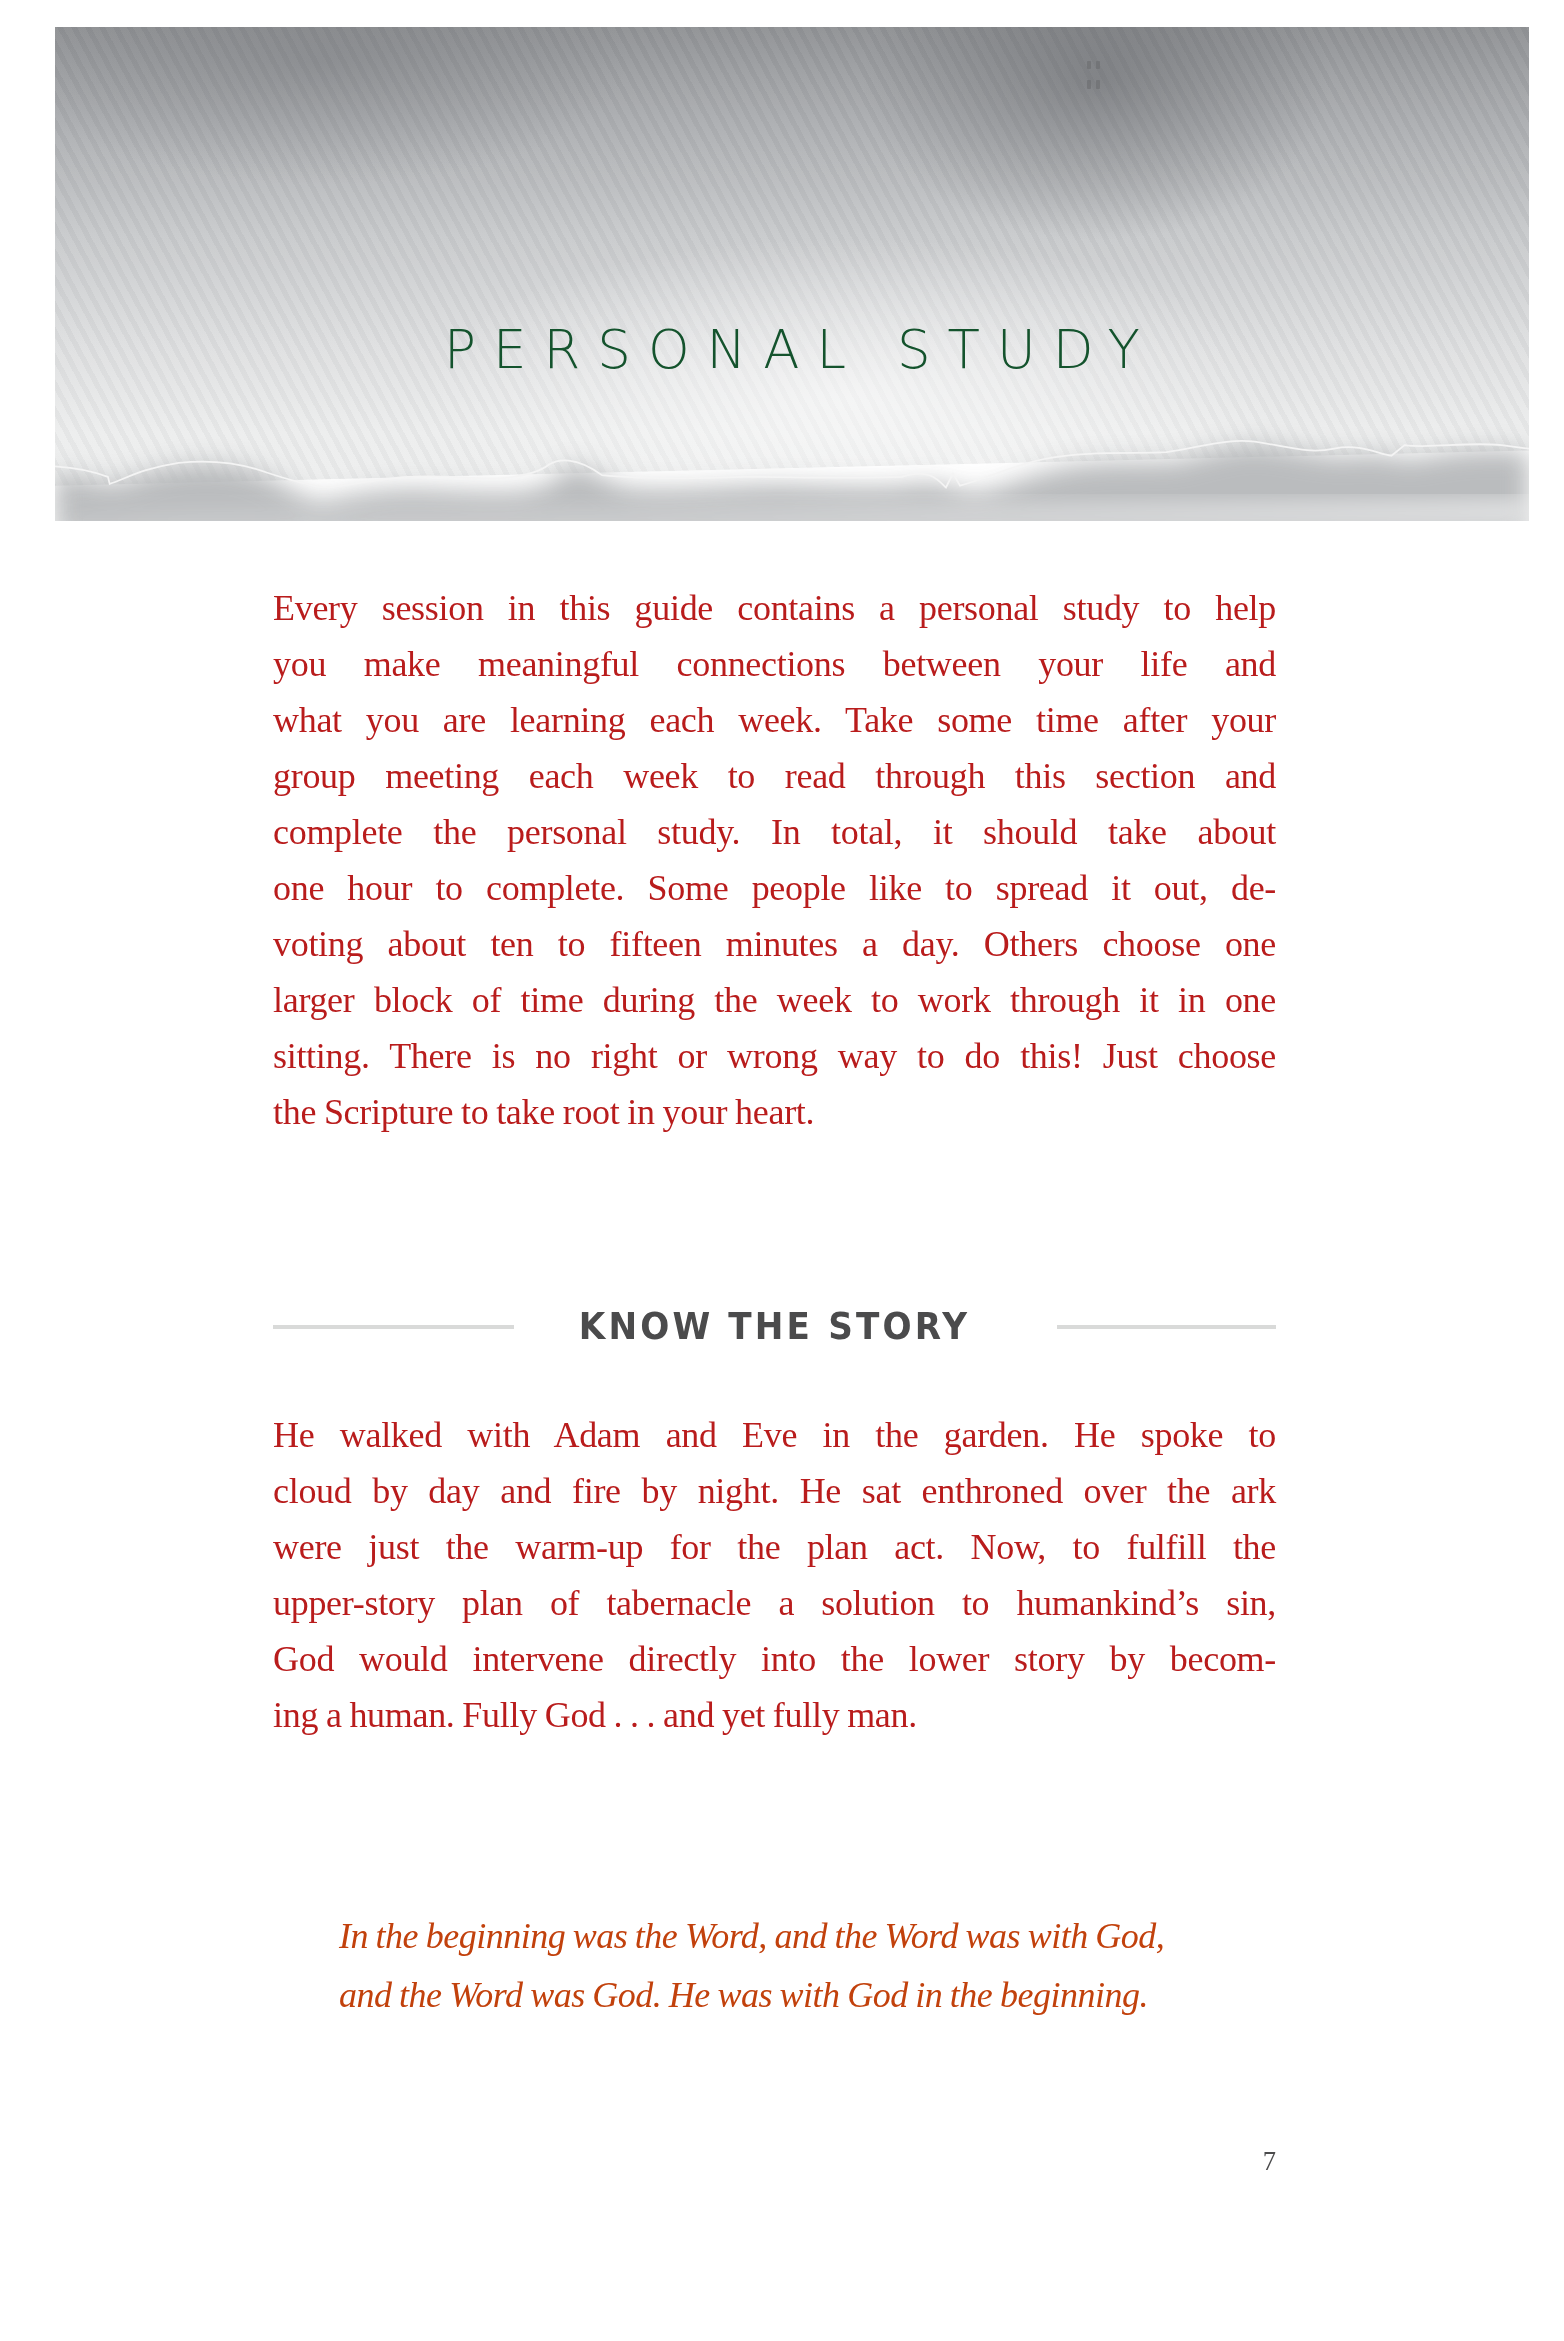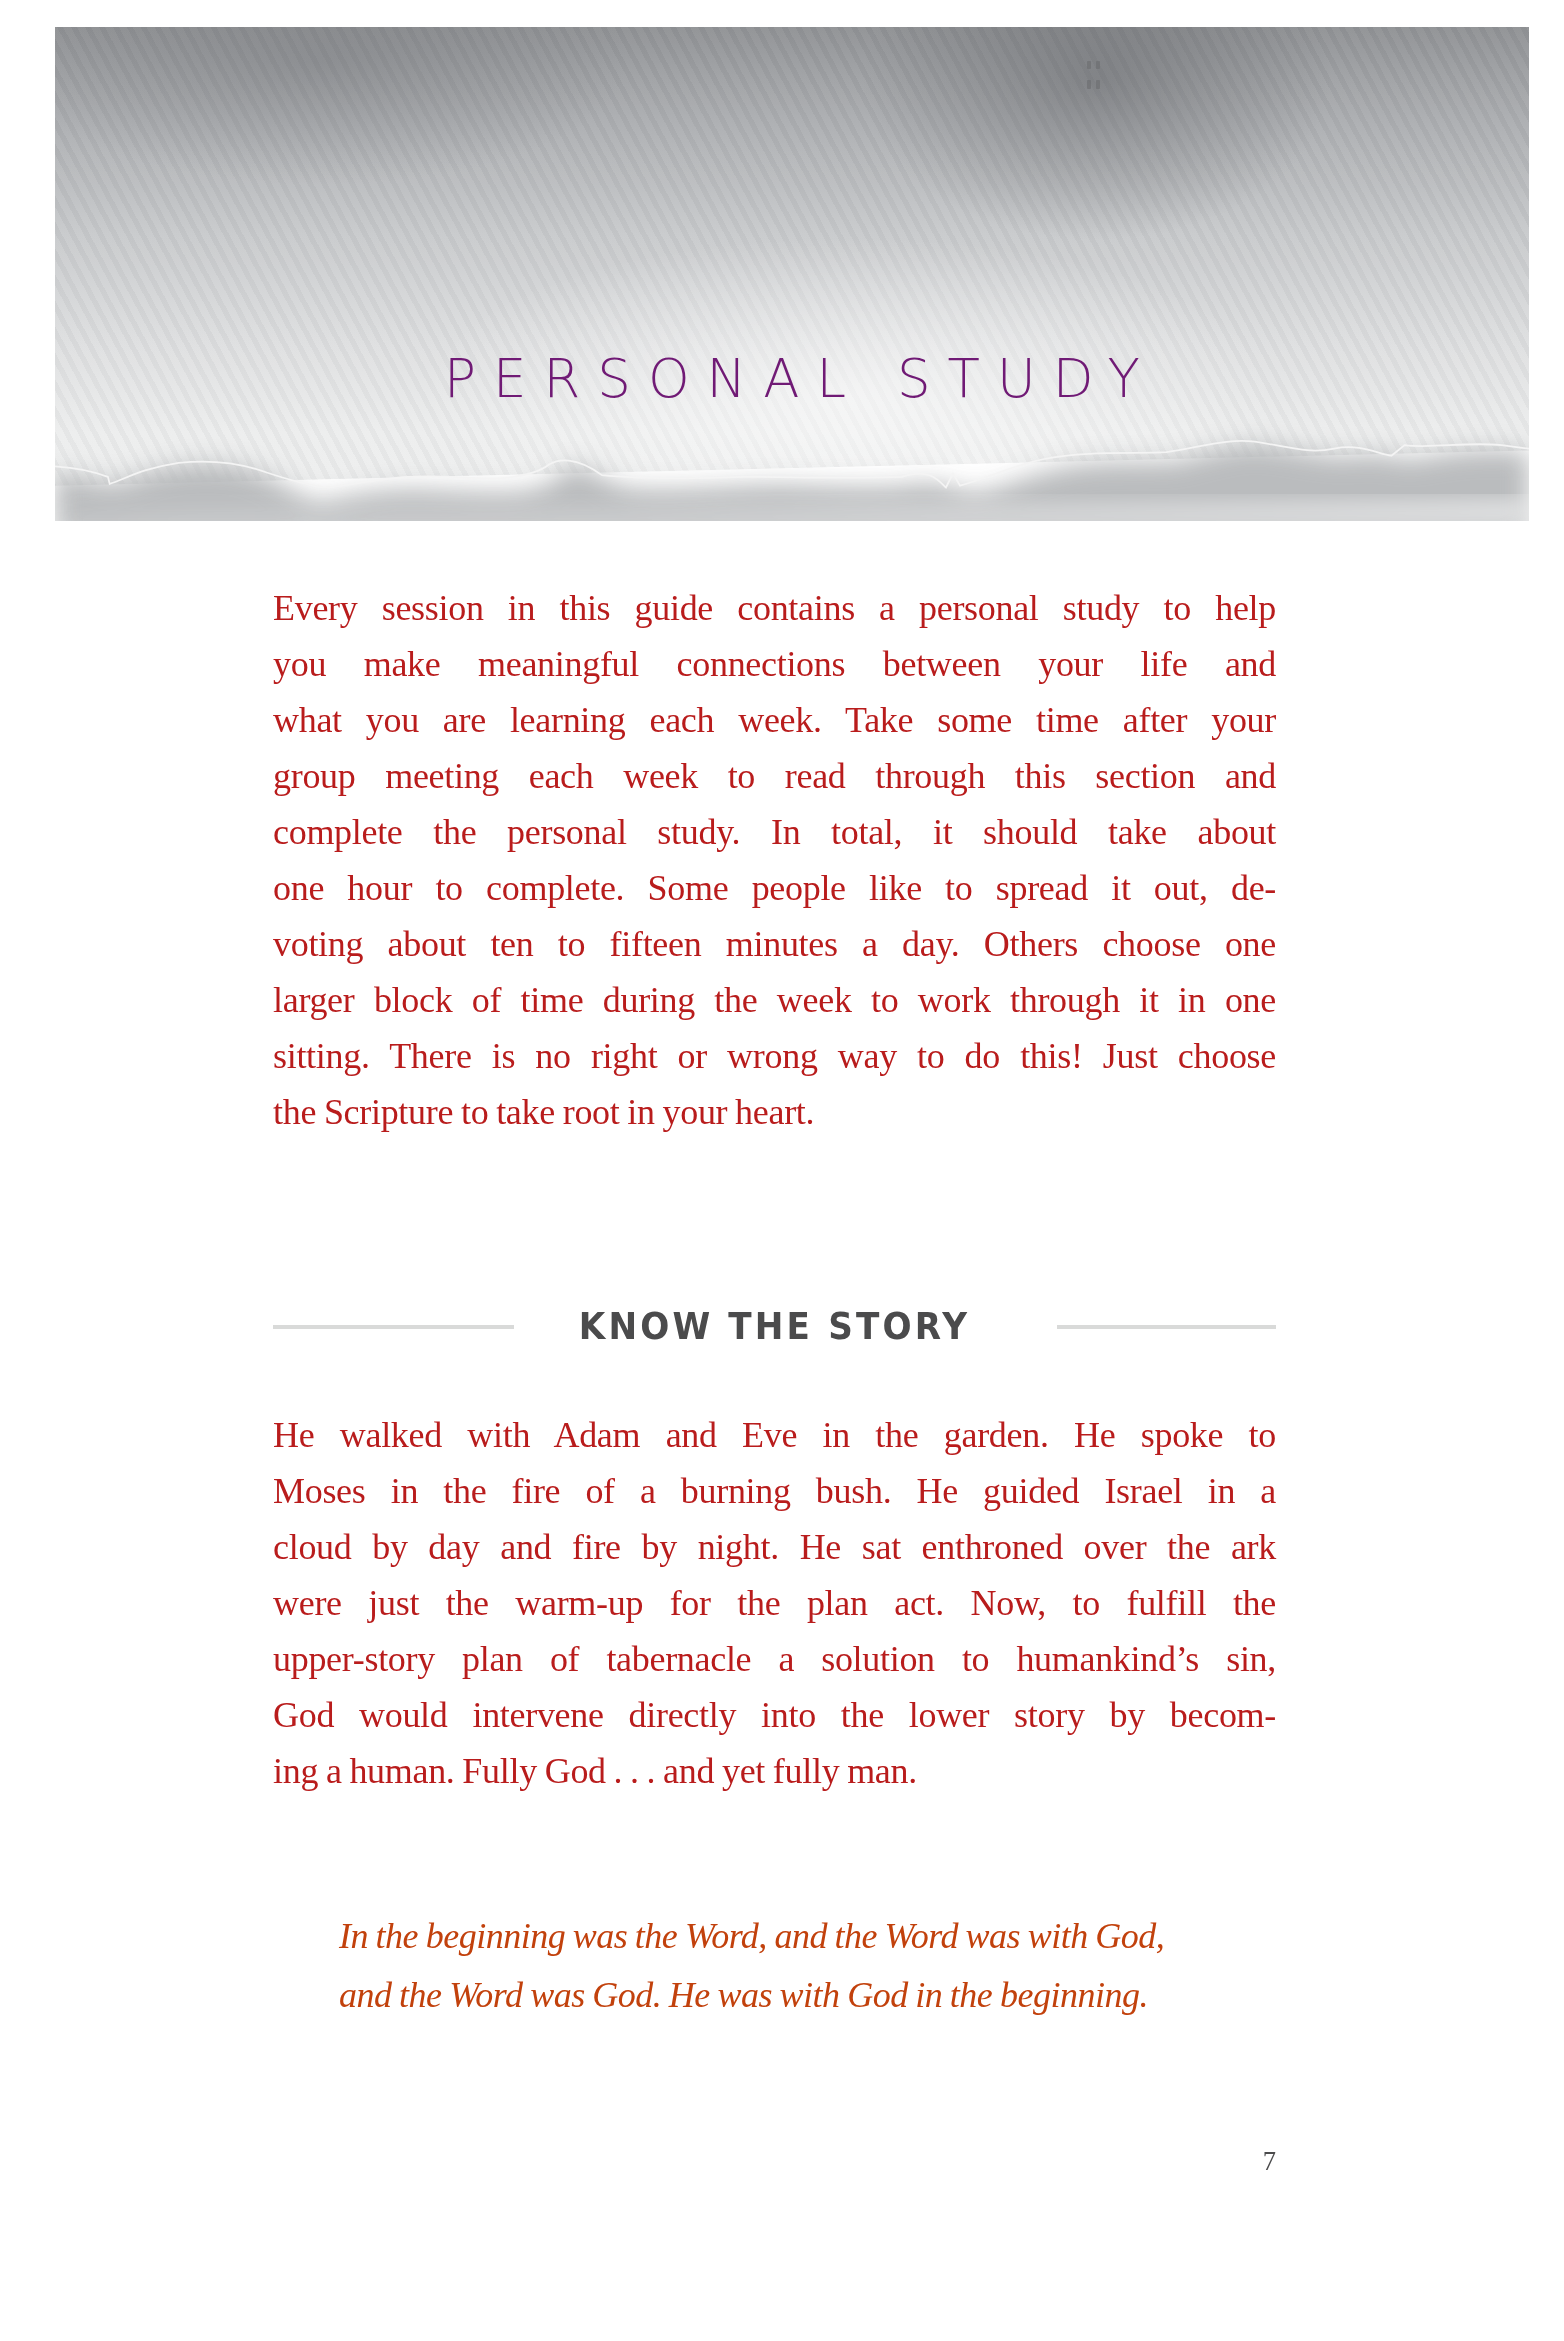--- a/index.html
+++ b/index.html
@@ -19,23 +19,22 @@
         linear-gradient(180deg, #8e9093 0%, #a9abae 18%, #c7c9cb 42%, #dfe0e1 66%, #eceded 82%, #eeefef 100%);
     }
     .header-marks { position: absolute; left: 1032px; top: 34px; width: 16px; height: 35px; }
     .header-marks span { position: absolute; width: 4.4px; height: 8.8px; background: #6d6f72; opacity: 0.7; border-radius: 0.9px; }
 
     .tear-svg { position: absolute; left: 0; top: 0; width: 1474px; height: 494px; }
 
     .header-title {
       position: absolute; left: 0; right: 0; top: 296px; text-align: center;
       font-family: "DejaVu Sans", sans-serif; font-weight: 300; font-size: 53px;
-      letter-spacing: 17px; color: #701a75; line-height: 1;
+      letter-spacing: 17px; color: #14532d; line-height: 1;
       padding-left: 17px;
-      margin-top: 29px;
     }
 
     .content {
       position: absolute; left: 273px; width: 1003px;
       font-family: "Liberation Serif", serif; color: #b91c1c;
     }
     .para-line {
       display: block; height: 56px; line-height: 56px;
       font-size: 36px; text-align: justify; text-align-last: justify;
       white-space: nowrap; letter-spacing: -0.3px; word-spacing: -0.9px;
@@ -116,21 +115,20 @@
 </div>
 
 <div class="section-heading">
   <div class="rule left"></div>
   <div class="heading-text">KNOW THE STORY</div>
   <div class="rule right"></div>
 </div>
 
 <div class="content" style="top:1407px;">
   <span class="para-line">He walked with Adam and Eve in the garden. He spoke to</span>
-  <span class="para-line">Moses in the fire of a burning bush. He guided Israel in a</span>
   <span class="para-line">cloud by day and fire by night. He sat enthroned over the ark</span>
   <span class="para-line">were just the warm-up for the plan act. Now, to fulfill the</span>
   <span class="para-line">upper-story plan of tabernacle a solution to humankind’s sin,</span>
   <span class="para-line">God would intervene directly into the lower story by becom-</span>
   <span class="para-line last">ing a human. Fully God . . . and yet fully man.</span>
 </div>
 
 <div class="quote">
   <span class="quote-line">In the beginning was the Word, and the Word was with God,</span>
   <span class="quote-line">and the Word was God. He was with God in the beginning.</span>

